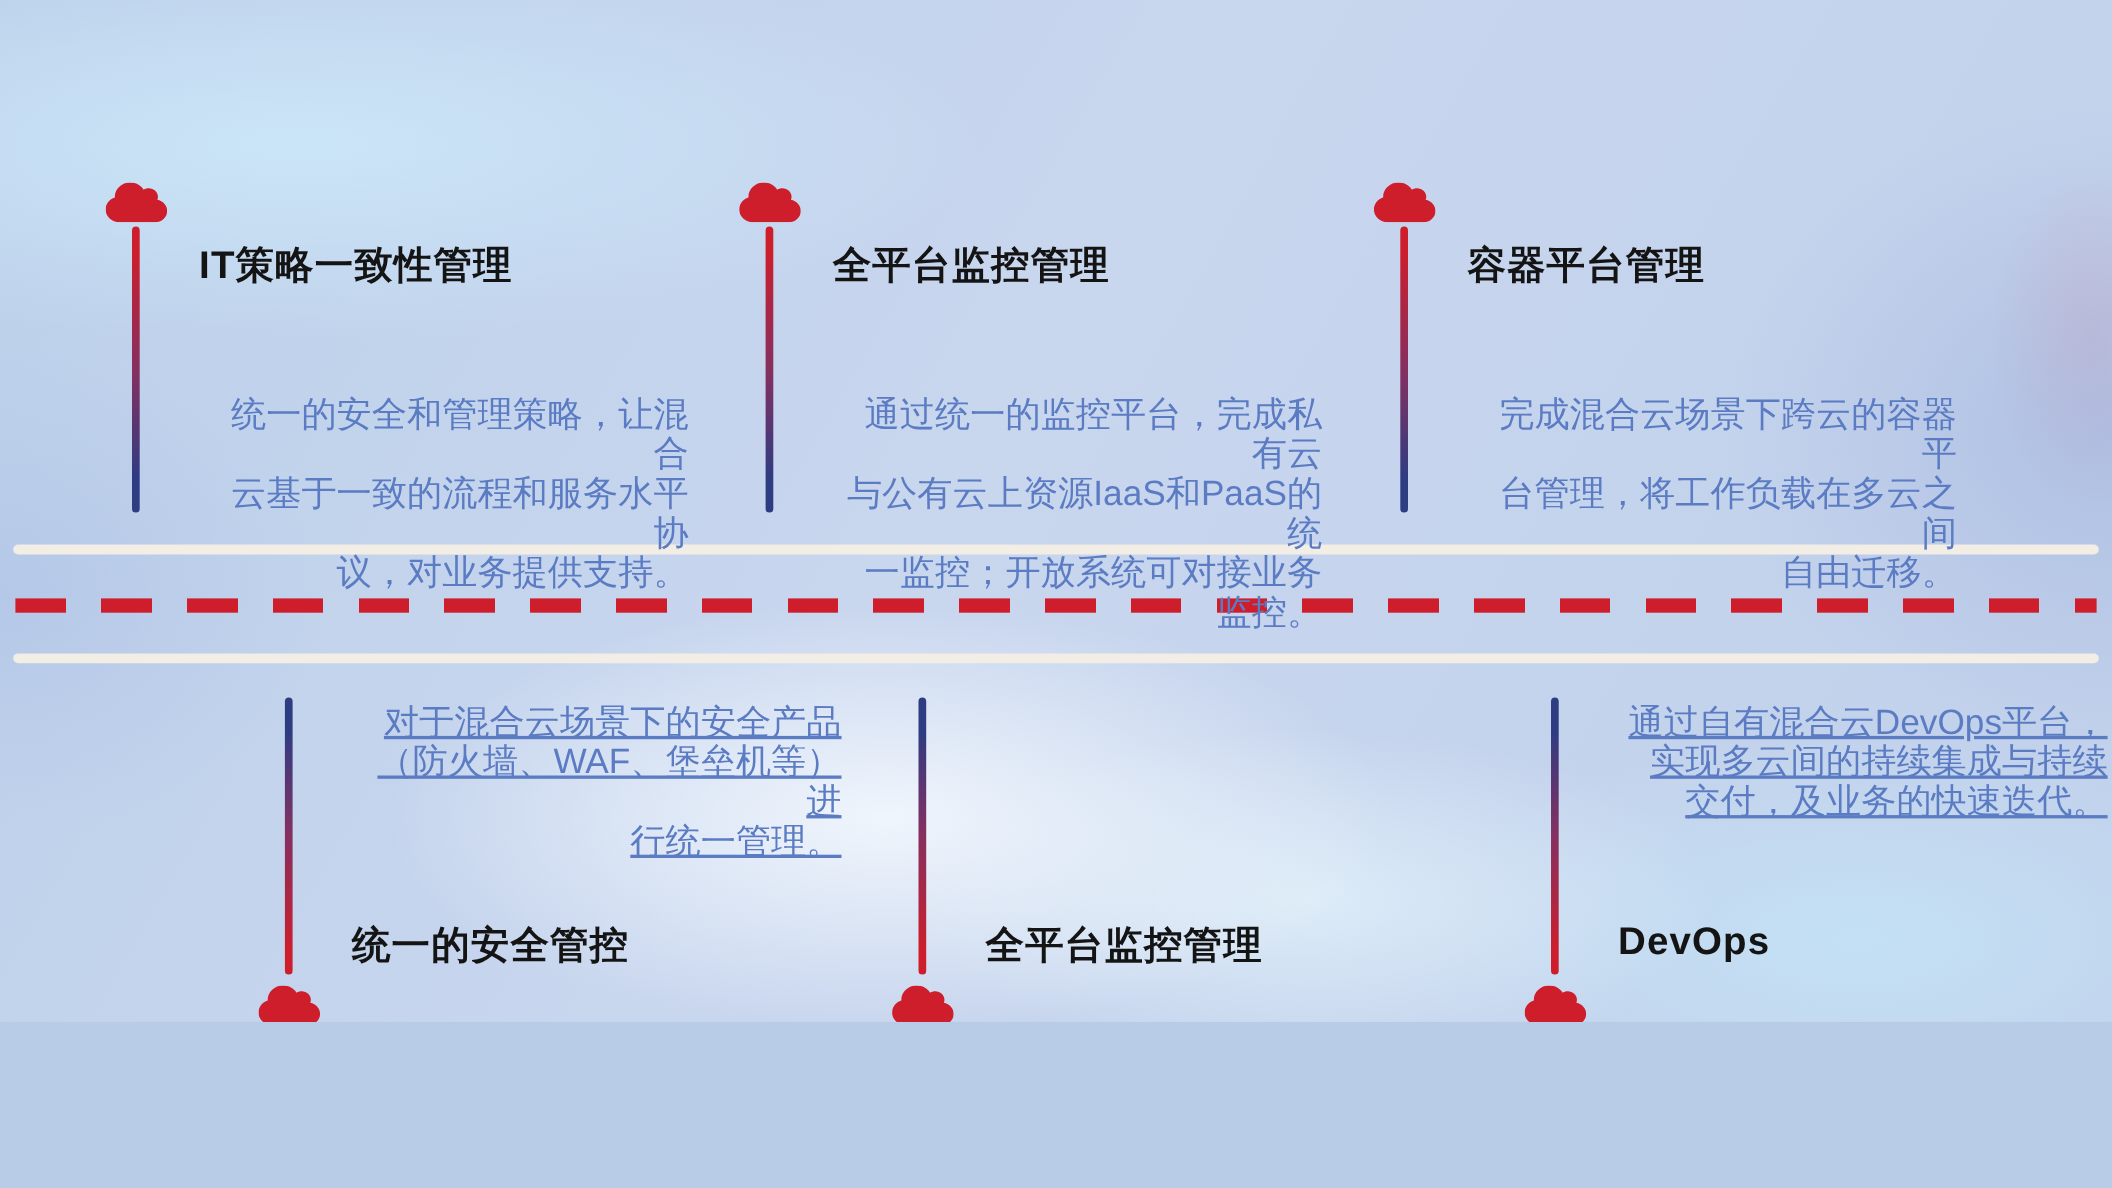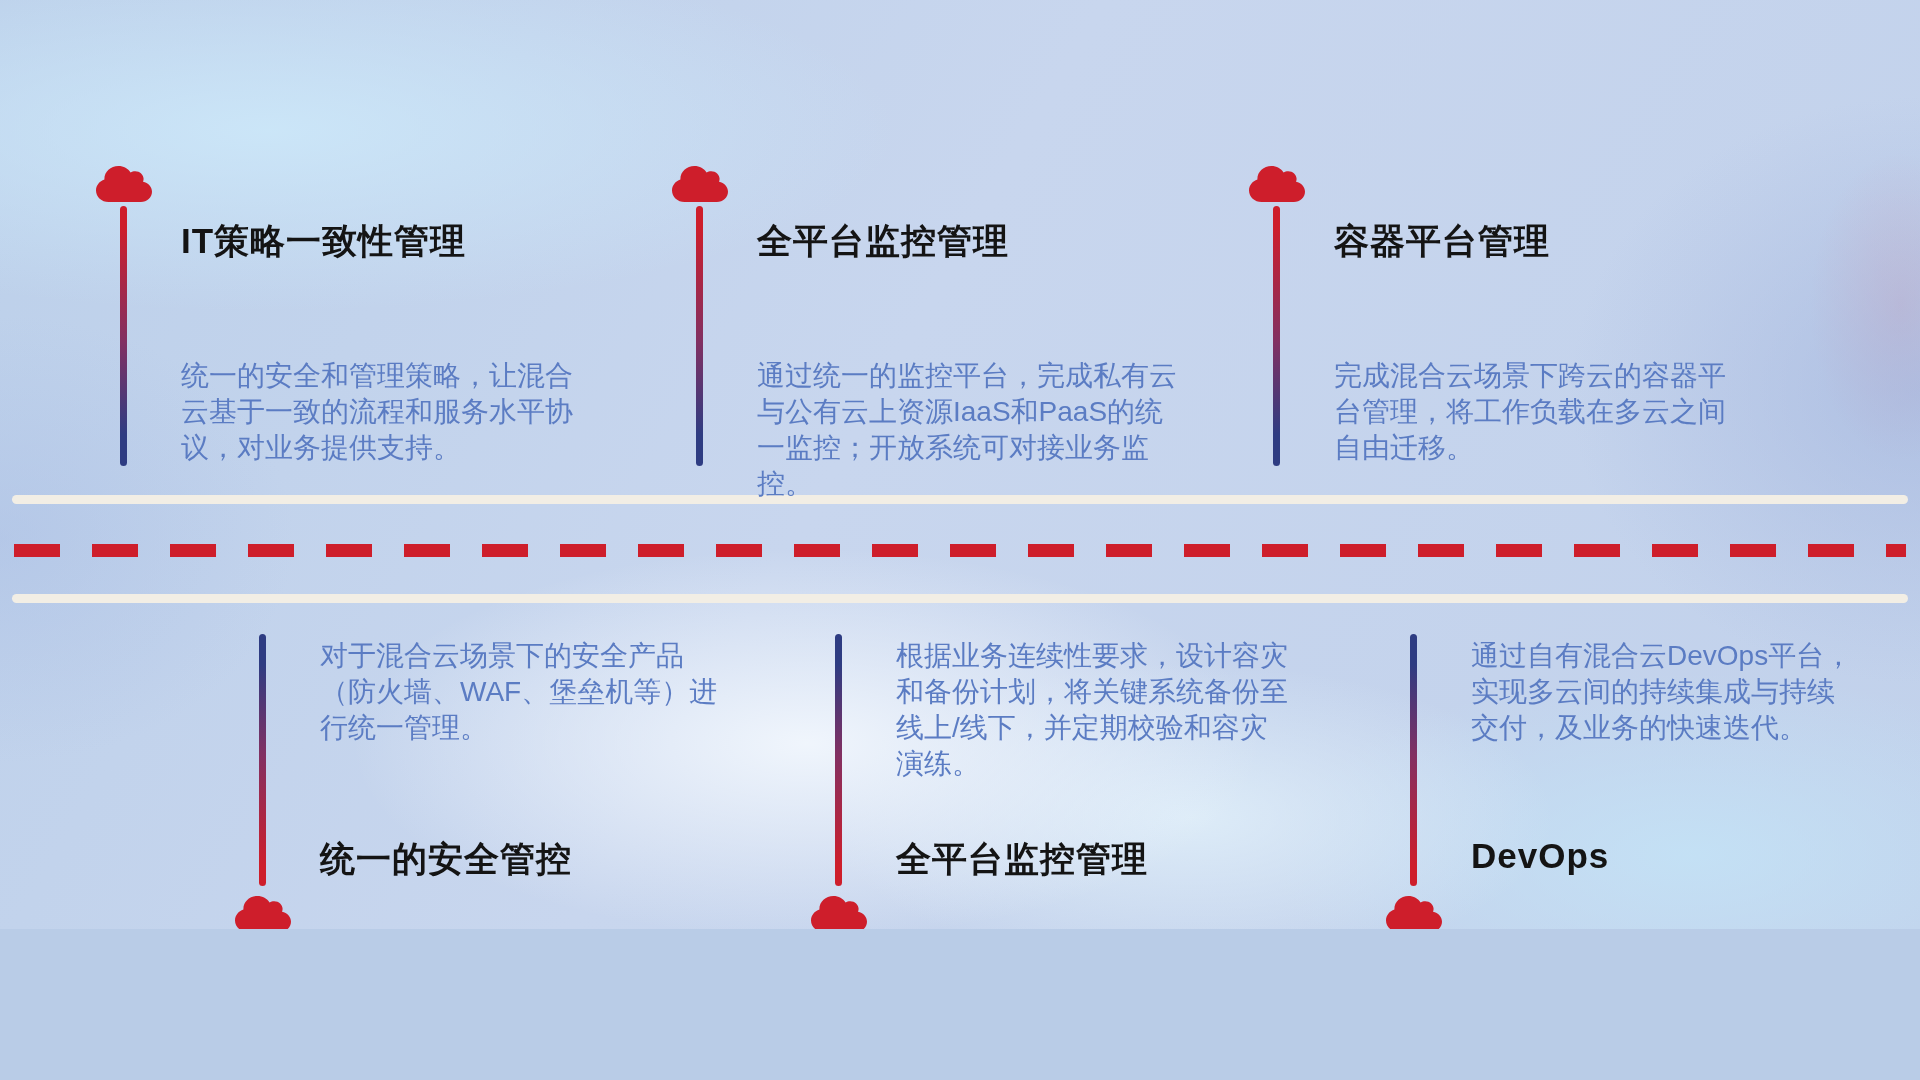--- a/index.html
+++ b/index.html
@@ -62,26 +62,27 @@
   .title {
     position: absolute; left: 85px; margin: 0;
     font-size: 35px; font-weight: 700; letter-spacing: 1px;
     color: var(--title, #141414); white-space: nowrap;
   }
   .item-top .title { top: 52px; }
   .item-bottom .title { top: 202px; text-align: right; }
 
   .desc {
     position: absolute; left: 85px; margin: 0; width: 445px;
-    font-size: 28px; line-height: 36px;
+    font-size: 32px; line-height: 36px;
     color: var(--desc, #5b7cc3);
     white-space: pre-line;
+    text-align: right;
   }
   .item-top .desc { top: 192px; }
-  .item-bottom .desc { top: 4px; }
+  .item-bottom .desc { top: 4px; text-decoration: underline; }
 </style>
 </head>
 <body>
 
 <div id="canvas">
 
   <div class="road-line rl-top"></div>
   <div class="road-dashes"></div>
   <div class="road-line rl-bottom"></div>
 
@@ -132,24 +133,20 @@
     <h2 class="title">统一的安全管控</h2>
     <span class="cloud">
       <svg viewBox="0 32 640 448" preserveAspectRatio="none" aria-hidden="true">
           <path d="M0 336c0 79.5 64.5 144 144 144H512c70.7 0 128-57.3 128-128c0-61.9-44-113.6-102.4-125.4c4.1-10.7 6.4-22.4 6.4-34.6c0-53-43-96-96-96c-19.7 0-38.1 6-53.3 16.2C367 64.2 315.3 32 256 32C167.6 32 96 103.6 96 192c0 2.7 .1 5.4 .2 8.1C40.2 219.8 0 273.2 0 336z"></path>
         </svg>
     </span>
   </section>
 
   <section class="item item-bottom" style="left:811px">
     <span class="stem"></span>
-    <p class="desc">根据业务连续性要求，设计容灾
-和备份计划，将关键系统备份至
-线上/线下，并定期校验和容灾
-演练。</p>
     <h2 class="title">全平台监控管理</h2>
     <span class="cloud">
       <svg viewBox="0 32 640 448" preserveAspectRatio="none" aria-hidden="true">
           <path d="M0 336c0 79.5 64.5 144 144 144H512c70.7 0 128-57.3 128-128c0-61.9-44-113.6-102.4-125.4c4.1-10.7 6.4-22.4 6.4-34.6c0-53-43-96-96-96c-19.7 0-38.1 6-53.3 16.2C367 64.2 315.3 32 256 32C167.6 32 96 103.6 96 192c0 2.7 .1 5.4 .2 8.1C40.2 219.8 0 273.2 0 336z"></path>
         </svg>
     </span>
   </section>
 
   <section class="item item-bottom" style="left:1386px">
     <span class="stem"></span>

